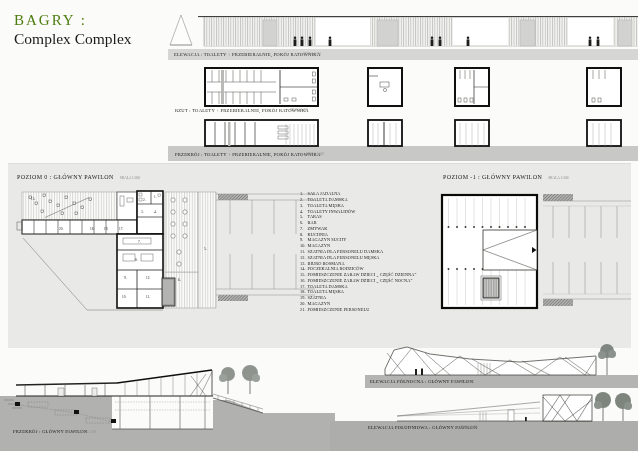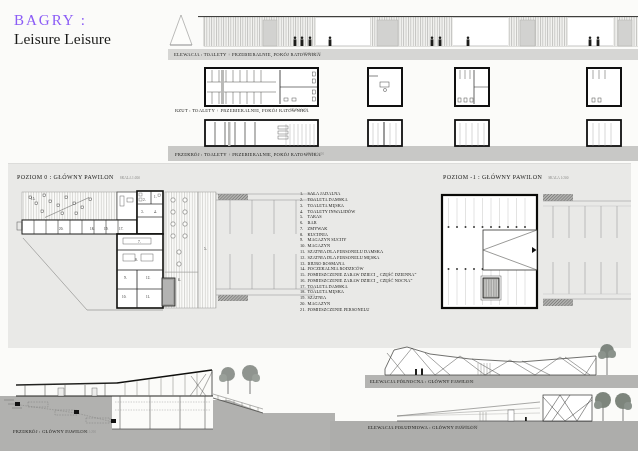--- a/index.html
+++ b/index.html
@@ -1,21 +1,21 @@
 <!DOCTYPE html>
 <html><head>
 <meta charset="utf-8">
 <style>
   html,body{margin:0;padding:0;}
   body{width:638px;height:451px;background:#fbfbf9;position:relative;overflow:hidden;
        font-family:"Liberation Serif","DejaVu Serif",serif;}
   #board{position:absolute;inset:0;}
   .abs{position:absolute;}
   
-  .title-line1{font-size:15px;letter-spacing:2px;color:#8b5cf6;}
+  .title-line1{font-size:15px;letter-spacing:2px;color:#4d7c0f;}
   .title-line2{font-size:15.5px;color:#1b1b19;margin-top:1px;}
   
   .mid-panel{left:8px;top:163px;width:623px;height:184px;background:#e9e9e7;border-top:1px solid #dcdcda;}
   .plan-heading{font-size:6px;letter-spacing:.4px;color:#1d1d1b;white-space:nowrap;}
   .plan-heading .scale{font-size:3.5px;color:#8b8b89;margin-left:6px;letter-spacing:0;}
   
   .legend{left:300px;top:191px;width:135px;height:126px;}
   .legend-inner{width:270px;transform:scale(.5);transform-origin:top left;}
   .legend ol{list-style:none;margin:0;padding:0;}
   .legend li{font-size:8.6px;line-height:11.55px;color:#1a1a18;white-space:nowrap;letter-spacing:.2px;}
@@ -28,21 +28,21 @@
   .num{font-size:3.4px;fill:#222220;}
   svg{display:block;}
 </style>
 </head>
 <body>
 
 <div id="board">
 
   <div class="abs" style="left:14px;top:12px;">
     <div class="title-line1">BAGRY :</div>
-    <div class="title-line2">Leisure Leisure</div>
+    <div class="title-line2">Complex Complex</div>
   </div>
 
   <div class="abs mid-panel"></div>
 
   <svg class="abs" style="left:168px;top:12px;" width="470" height="48" viewBox="0 0 470 48">
     <defs>
       <pattern id="pat-vs-a" width="2.4" height="4" patternUnits="userSpaceOnUse">
         <rect width="2.4" height="4" fill="#f4f4f2"></rect>
         <line x1="0.5" y1="0" x2="0.5" y2="4" stroke="#9c9c9a" stroke-width="0.6"></line>
       </pattern>

